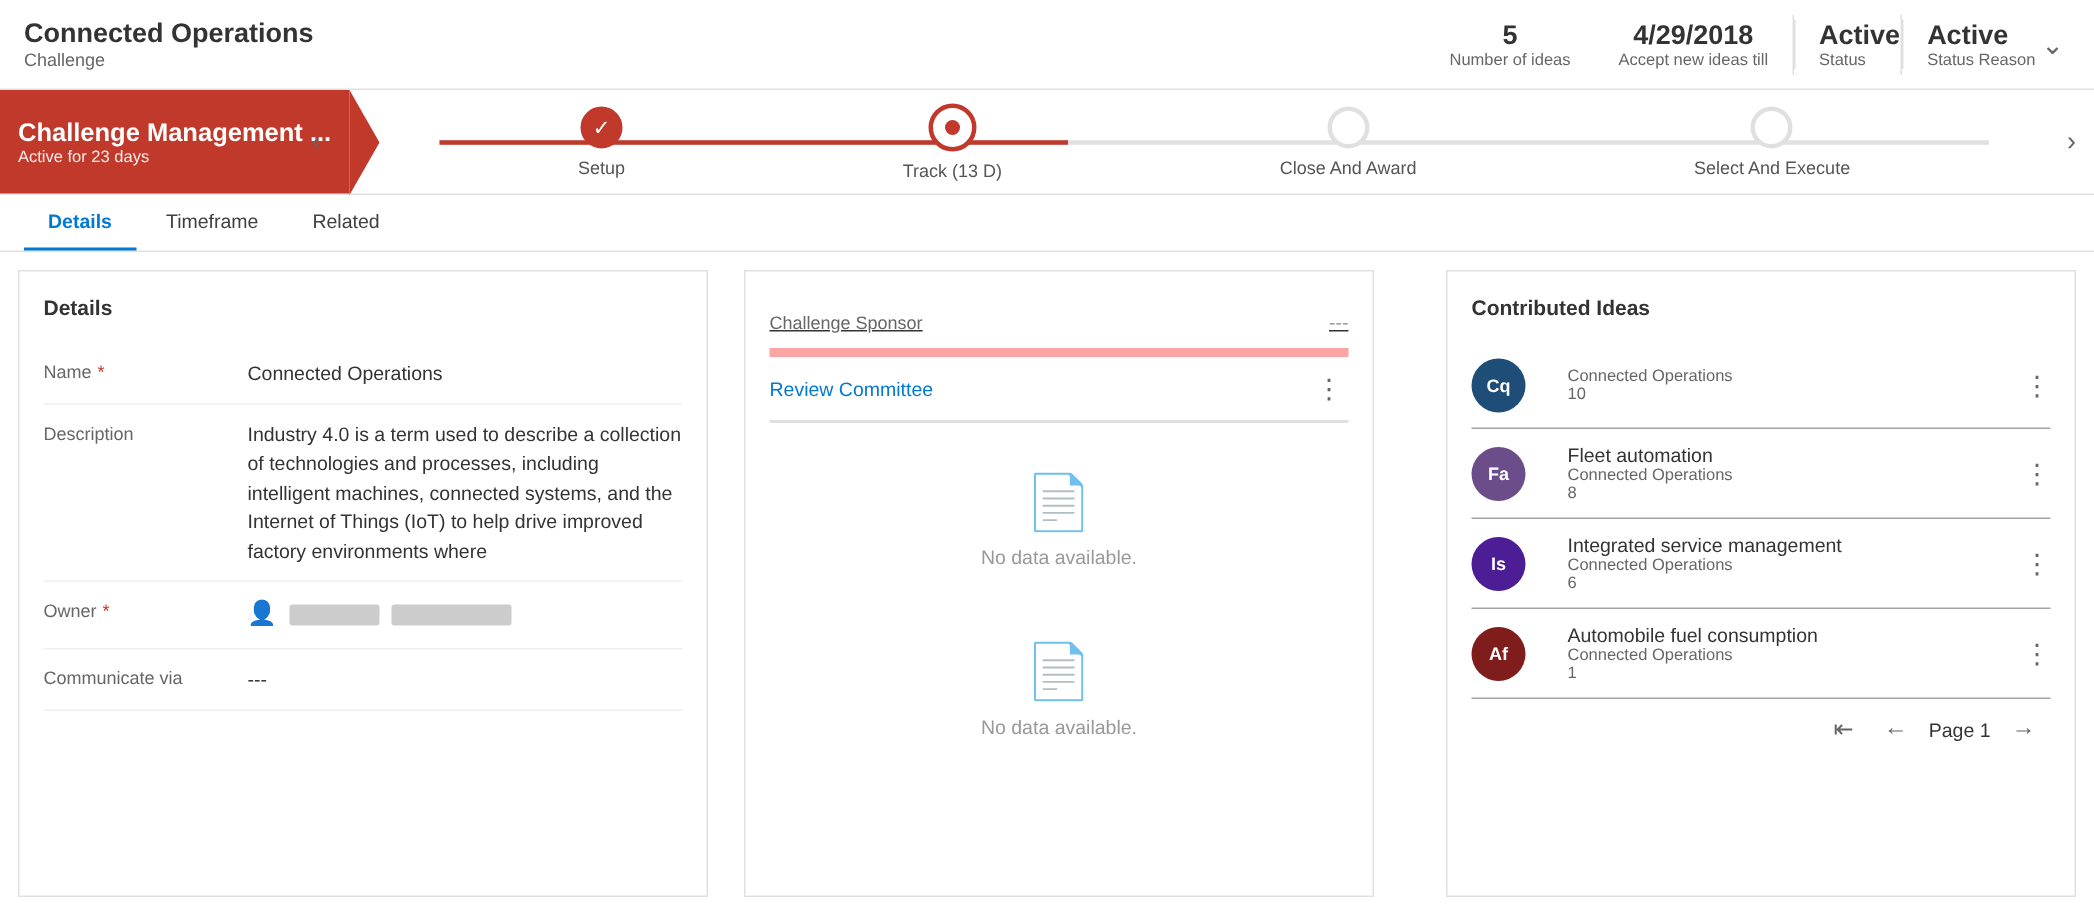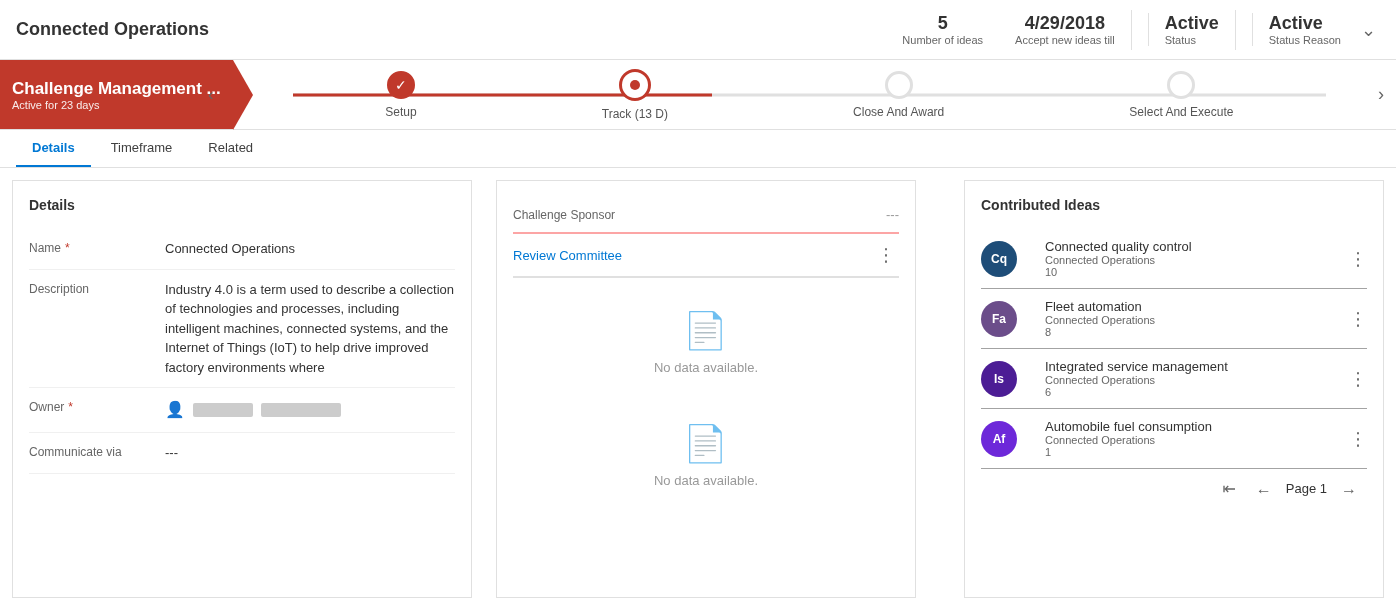--- a/index.html
+++ b/index.html
@@ -22,21 +22,20 @@
       align-items: center;
       gap: 32px;
       margin-right: 16px;
     }
     .stat-item { text-align: center; }
     .stat-value { font-size: 18px; font-weight: 600; color: #333; }
     .stat-label { font-size: 11px; color: #666; }
     .status-section {
       display: flex;
       align-items: center;
-      gap: 16px;
     }
     .status-group { text-align: left; border-left: 1px solid #e0e0e0; padding-left: 16px; }
     .chevron-btn {
       background: none;
       border: none;
       cursor: pointer;
       font-size: 18px;
       color: #666;
       padding: 4px;
     }
@@ -224,21 +223,22 @@
     .field-value { flex: 1; font-size: 13px; color: #333; line-height: 1.5; }
     .field-value.name-value { font-size: 13px; }
     .owner-row { display: flex; align-items: center; gap: 8px; }
 
     
     .stakeholder-row {
       display: flex;
       align-items: center;
       justify-content: space-between;
       padding: 10px 0;
-      border-bottom: 2px solid #fca5a5;
+      border-bottom: 6px solid #fca5a5;
+      text-decoration: underline;
     }
     .stakeholder-label { font-size: 12px; color: #666; }
     .stakeholder-value { font-size: 13px; color: #999; }
     .review-committee {
       display: flex;
       align-items: center;
       justify-content: space-between;
       padding: 10px 0;
       margin-bottom: 8px;
       border-bottom: 2px solid #e0e0e0;
@@ -321,20 +321,21 @@
     }
 
     .header-divider { width: 1px; height: 40px; background: #e0e0e0; }
   </style>
 </head>
 <body>
 
 <div class="header">
   <div class="header-title">
     <h1>Connected Operations</h1>
+    <div class="subtitle">Challenge</div>
   </div>
 
   <div class="header-stats">
     <div class="stat-item">
       <div class="stat-value">5</div>
       <div class="stat-label">Number of ideas</div>
     </div>
     <div class="stat-item">
       <div class="stat-value">4/29/2018</div>
       <div class="stat-label">Accept new ideas till</div>
@@ -452,21 +453,20 @@
     </div>
   </div>
 
   <div class="panel panel-right">
     <div class="panel-title">Contributed Ideas</div>
 
     <div id="ideas-list">
         <div class="idea-row">
           <div class="idea-avatar" style="background: rgb(30, 77, 120);">Cq</div>
           <div class="idea-info">
-            <div class="idea-title">Connected quality control</div>
             <div class="idea-sub">Connected Operations</div>
             <div class="idea-count">10</div>
           </div>
           <button class="idea-more">⋮</button>
         </div>
         <div class="idea-row">
           <div class="idea-avatar" style="background: rgb(107, 77, 138);">Fa</div>
           <div class="idea-info">
             <div class="idea-title">Fleet automation</div>
             <div class="idea-sub">Connected Operations</div>
@@ -477,21 +477,21 @@
         <div class="idea-row">
           <div class="idea-avatar" style="background: #4c1d95;">Is</div>
           <div class="idea-info">
             <div class="idea-title">Integrated service management</div>
             <div class="idea-sub">Connected Operations</div>
             <div class="idea-count">6</div>
           </div>
           <button class="idea-more">⋮</button>
         </div>
         <div class="idea-row">
-          <div class="idea-avatar" style="background: #6d28d9;">Af</div>
+          <div class="idea-avatar" style="background: #7f1d1d;">Af</div>
           <div class="idea-info">
             <div class="idea-title">Automobile fuel consumption</div>
             <div class="idea-sub">Connected Operations</div>
             <div class="idea-count">1</div>
           </div>
           <button class="idea-more">⋮</button>
         </div>
       </div>
 
     <div class="pagination">

